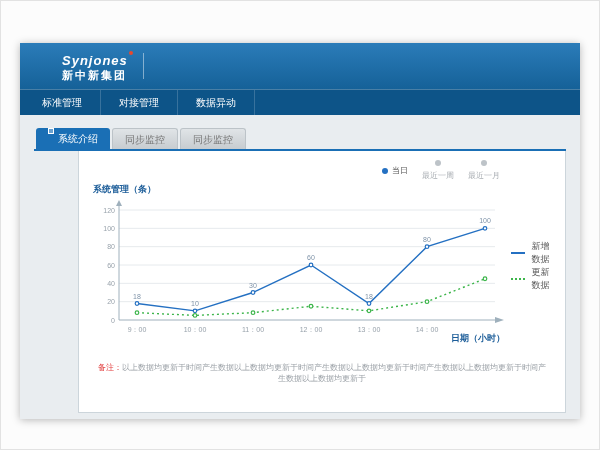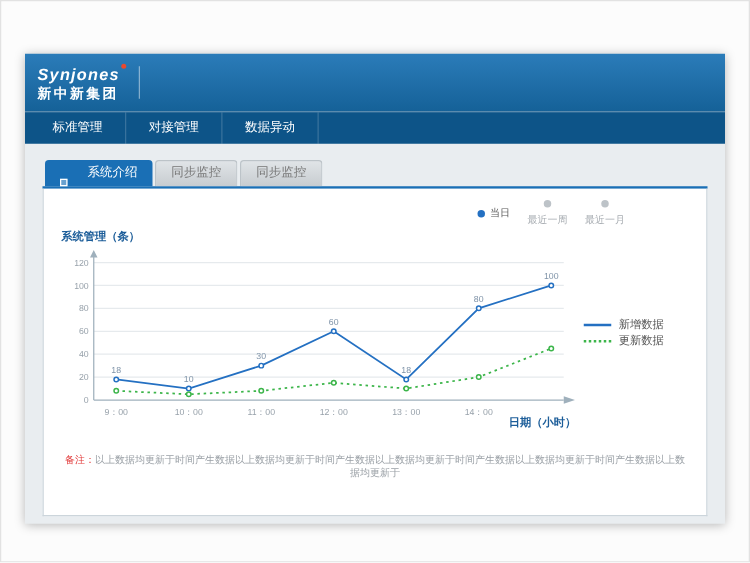--- a/index.html
+++ b/index.html
@@ -20,21 +20,21 @@
     background:#e9edf0;
     box-shadow:0 1px 8px rgba(0,0,0,.28);
   }
   
   .topbar {
     height:46px;
     background:linear-gradient(#2b7cb9,#156198);
     display:flex; align-items:center;
     padding:0 10px;
   }
-  .logo { line-height:1.1; position:relative; }
+  .logo { line-height:1.1; position:relative;margin-left:32px; }
   .logo-script {
     color:#fff; font-weight:bold; font-style:italic;
     font-size:13px; letter-spacing:1px;
   }
   .logo-dot {
     display:inline-block; width:4px; height:4px; border-radius:50%;
     background:#e8492e; vertical-align:top; margin-left:1px;
   }
   .logo-sub { color:#fff; font-weight:bold; font-size:11px; letter-spacing:2px; }
   .divider-v { width:1px; height:26px; background:rgba(255,255,255,.45); margin:0 10px; }
@@ -59,39 +59,40 @@
     color:#fff; font-size:10px; line-height:25px;
     padding:0 18px; cursor:pointer;
     border-right:1px solid rgba(255,255,255,.18);
   }
   
   .content { padding:13px 14px 0 14px; }
   .tabs { display:flex; gap:2px; margin-left:2px; height:21px; }
   .tab {
     font-size:10px; line-height:21px; padding:0 12px;
     border-radius:3px 3px 0 0; cursor:pointer;
-    display:flex; align-items:flex-end; gap:16px;
+    display:flex; align-items:flex-start; gap:4px;
   }
   .tab.active { background:#1a6fb5; color:#fff; }
   .tab.inactive {
     background:linear-gradient(#e0e4e7,#c7ccd0);
     border:1px solid #bcc3c8; border-bottom:none;
     color:#777;
   }
   .tab-ico {
     width:6px; height:6px; border:1px solid #fff; background:rgba(255,255,255,.35);
     display:inline-block;
   }
   .tab-rule { height:2px; background:#1a6fb5; }
   .panel {
     background:#fff;
     border:1px solid #ccd5db; border-top:none;
     height:262px;
     padding:5px 10px 0 10px;
     position:relative;
+    margin-left:44px;
   }
   
   .legend-top { display:flex; justify-content:flex-end; gap:14px; padding:4px 55px 0 0; }
   .lt-item { display:flex; align-items:center; gap:4px; font-size:8px; cursor:pointer; }
   .lt-dot { width:6px; height:6px; border-radius:50%; display:inline-block; }
   .lt-item.on  { color:#555; }
   .lt-item.off { color:#a8adb2;flex-direction:column; }
   .lt-item.on  .lt-dot { background:#2470c2; }
   .lt-item.off .lt-dot { background:#bdc3c8; }
   .ylabel { font-size:9px; font-weight:bold; color:#1c5d99; margin:2px 0 0 4px; }

